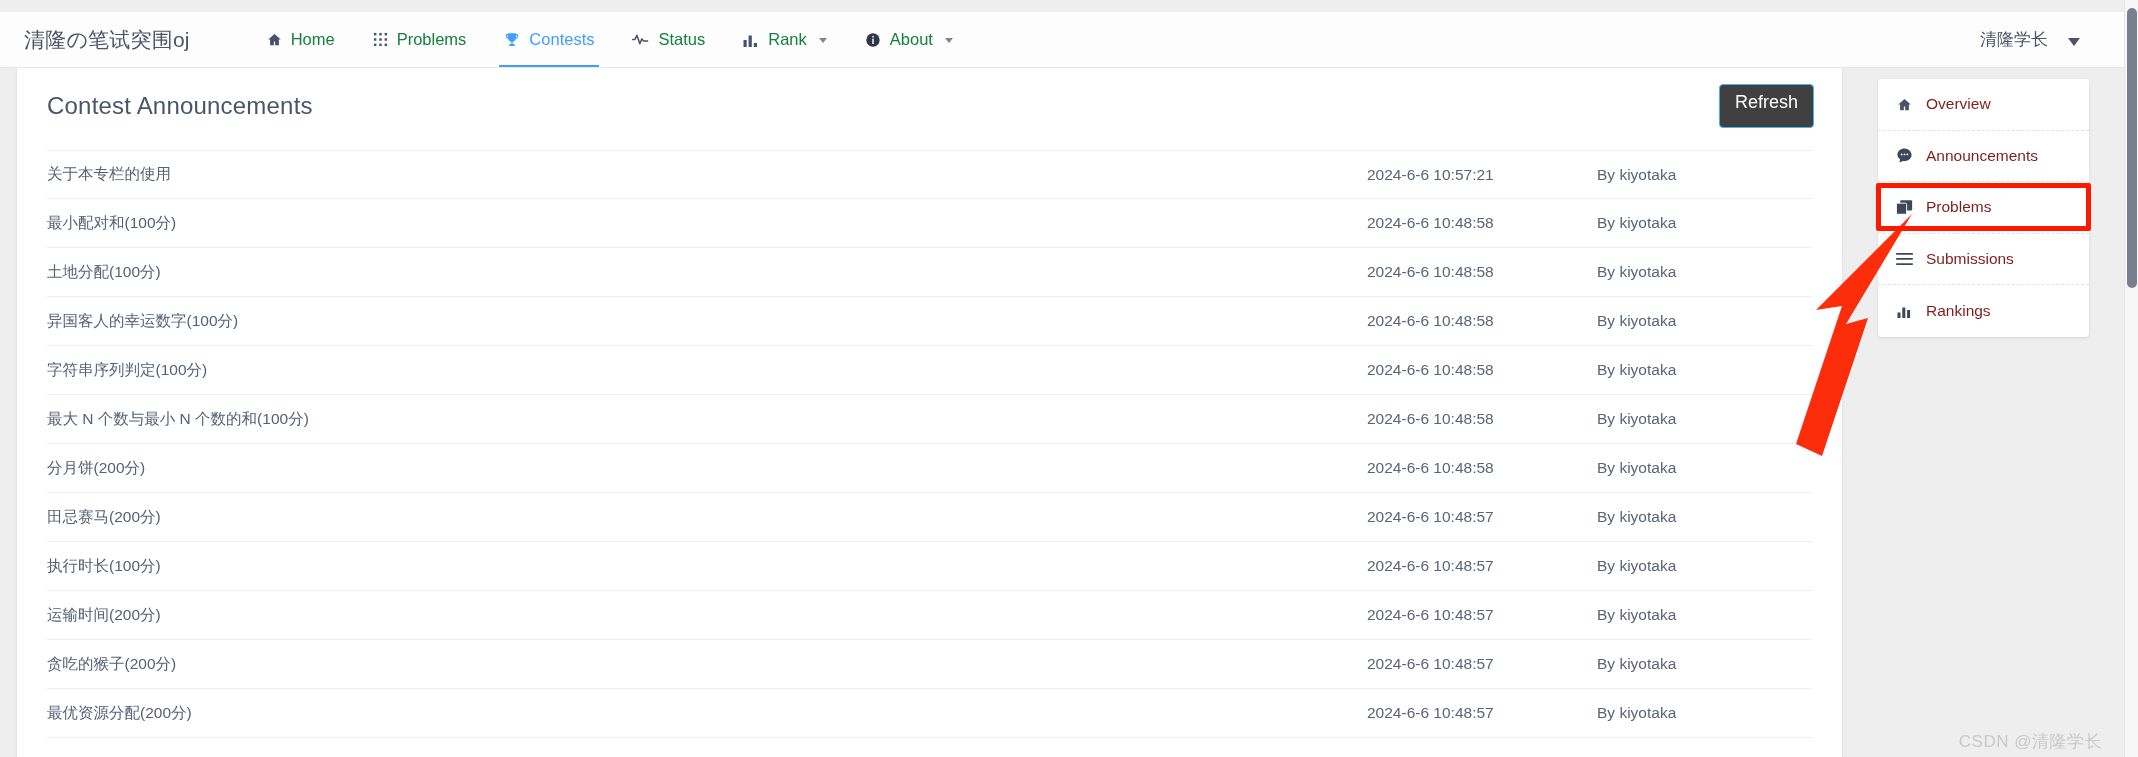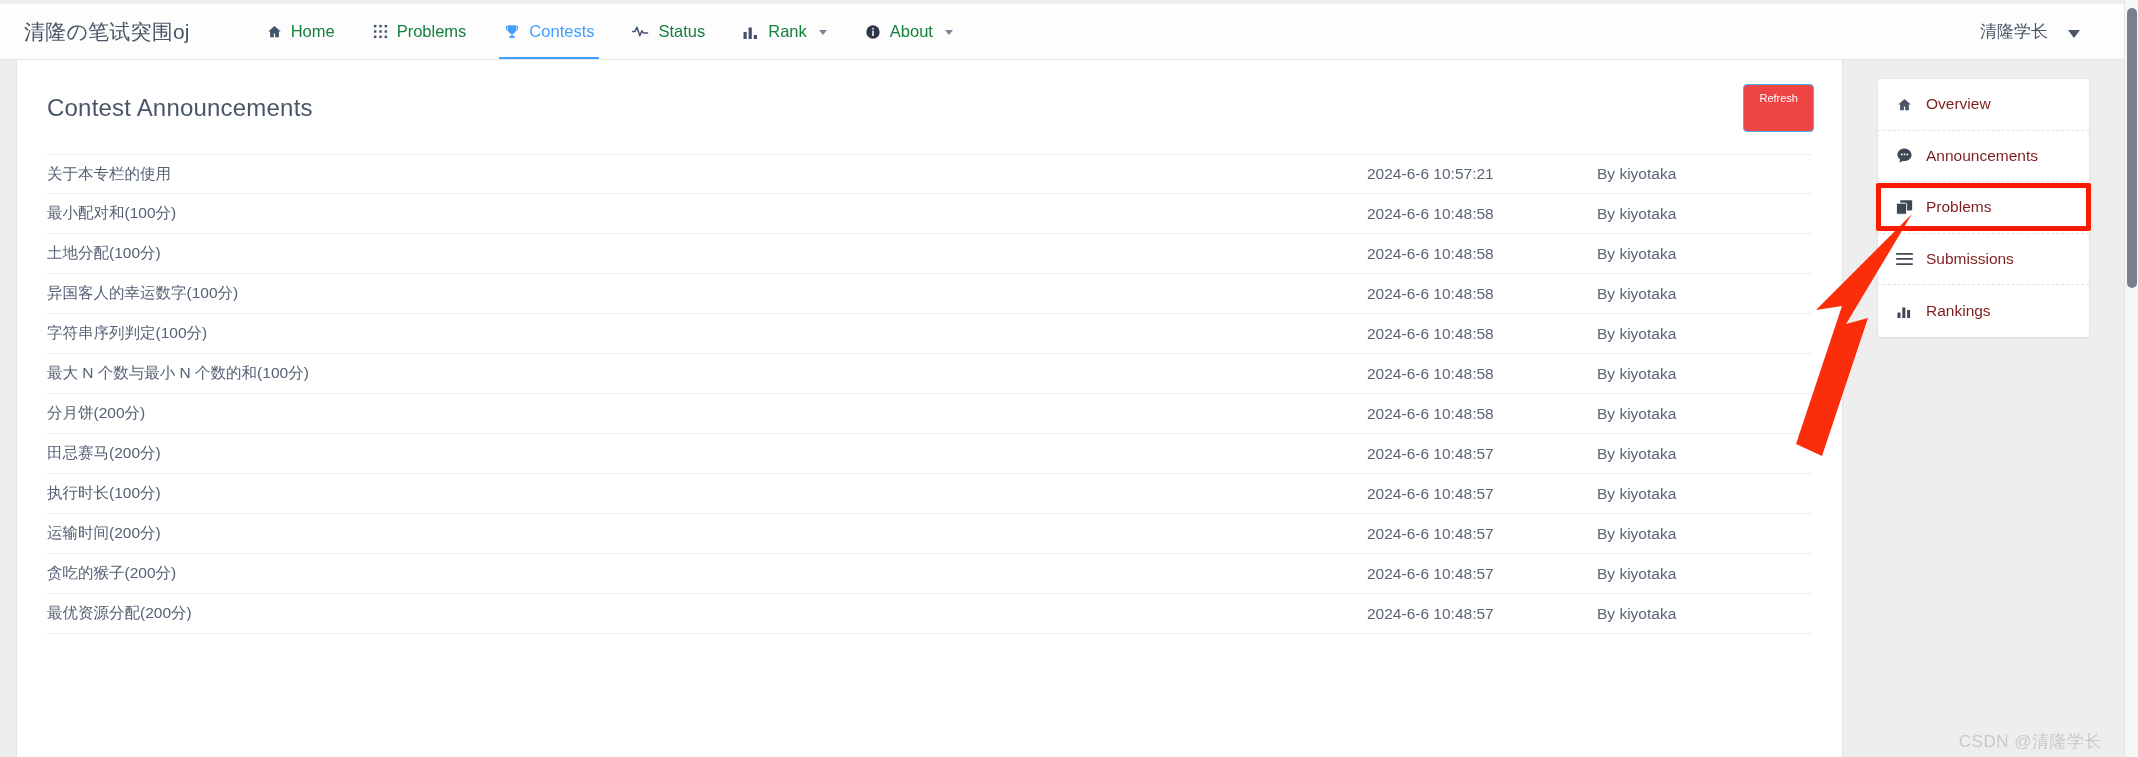--- a/index.html
+++ b/index.html
@@ -8,21 +8,21 @@
     height: 757px;
     overflow: hidden;
     background: #eeeeee;
     font-family: "Liberation Sans", "DejaVu Sans", sans-serif;
     -webkit-font-smoothing: antialiased;
   }
 
   
   .navbar {
     position: absolute;
-    top: 4px; left: 0;
+    top: 12px; left: 0;
     width: 2124px;
     height: 56px;
     background: #fdfdfd;
     border-bottom: 1px solid #e8e8e8;
     display: flex;
     align-items: center;
     z-index: 20;
   }
   .brand {
     margin-left: 24px;
@@ -117,37 +117,37 @@
     padding: 26px 28px 22px 30px;
   }
   .card-title {
     font-size: 24px;
     color: #4a5568;
     font-weight: 400;
     letter-spacing: .2px;
   }
   .refresh-btn {
     margin-left: auto;
-    background: #ef4444;
+    background: #404040;
     border: 1px solid #42b6f5;
     color: #fff;
-    font-size: 11px;
+    font-size: 18px;
     border-radius: 4px;
-    padding: 8px 15px 27px;
+    padding: 8px 15px 16px;
     cursor: pointer;
     font-family: inherit;
     line-height: 1;
   }
 
   
   .ann-table { width: 100%; padding: 0 30px; }
   .ann-row {
     display: flex;
     align-items: center;
-    height: 40px;
+    height: 49px;
     border-bottom: 1px solid #ebeef5;
     cursor: pointer;
   }
   .ann-row:first-child { border-top: 1px solid #ebeef5; }
   .ann-title {
     flex: 1 1 auto;
     font-size: 15.5px;
     color: #566175;
     white-space: nowrap;
     overflow: hidden;

